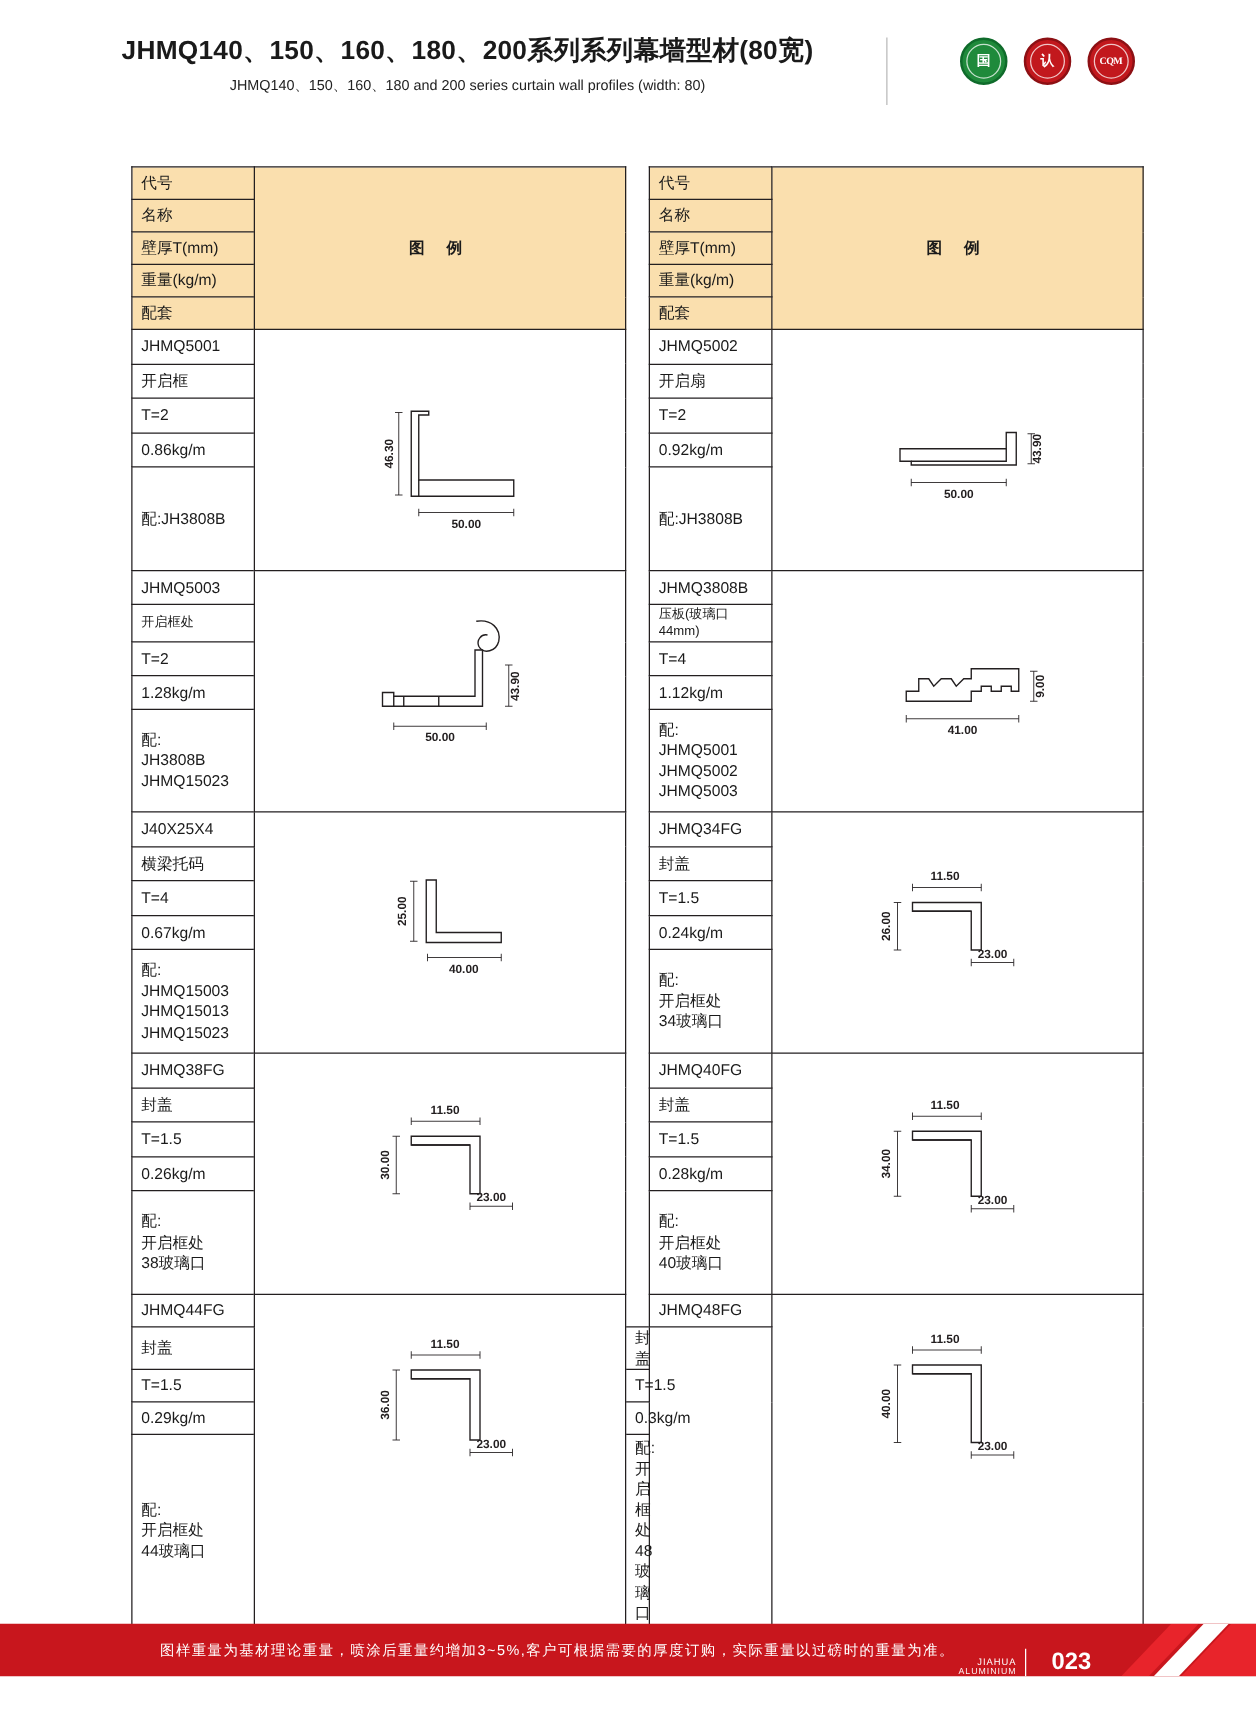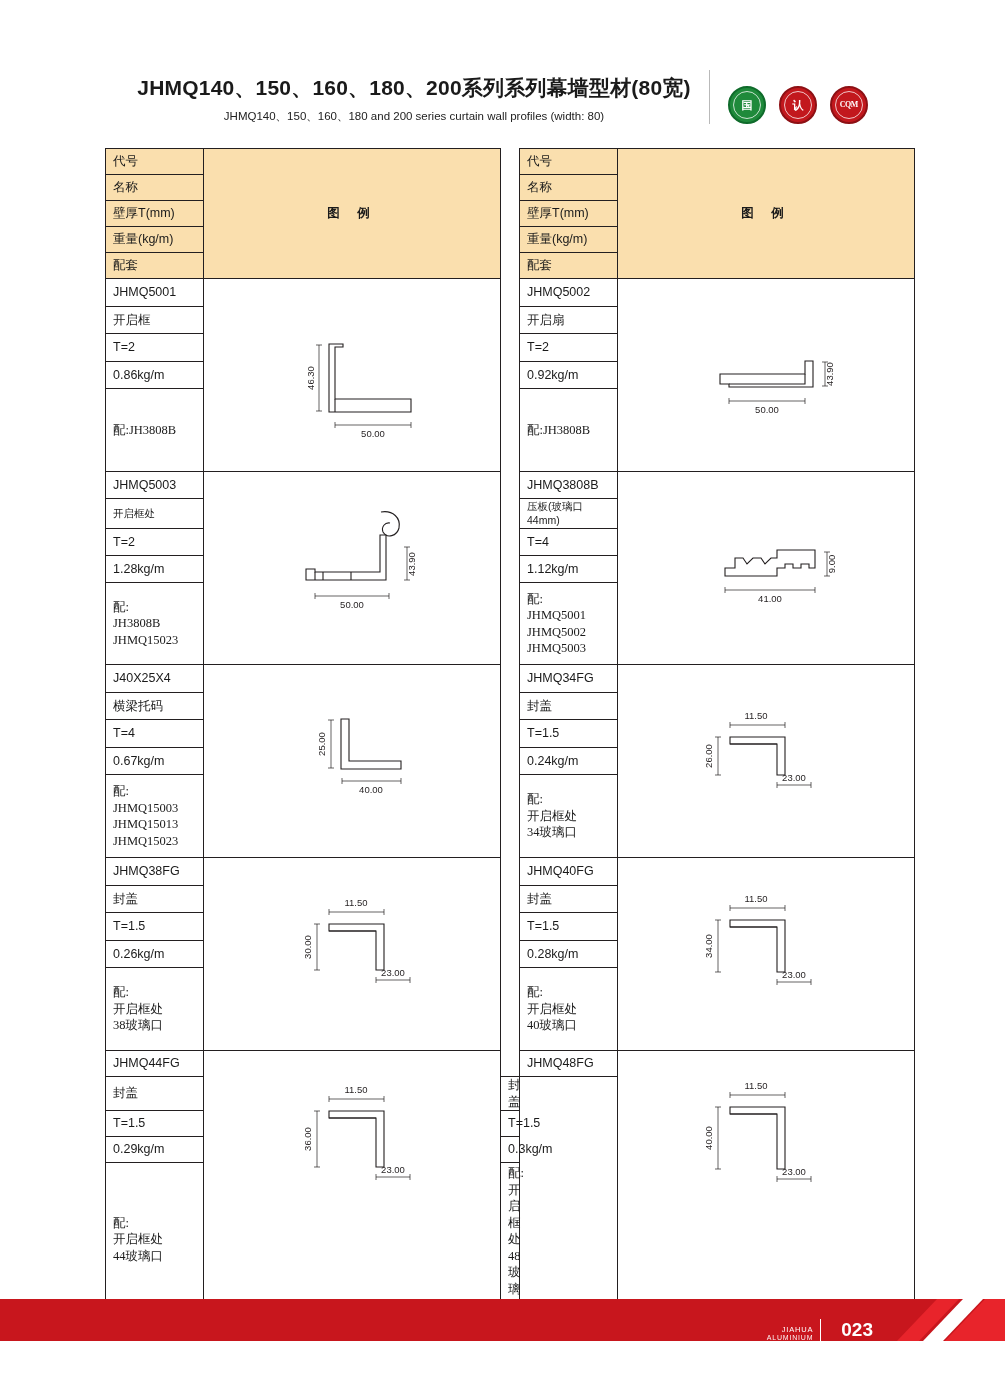--- a/index.html
+++ b/index.html
@@ -8,24 +8,25 @@
     width: 1005px;
     height: 1373px;
     background: #ffffff;
     font-family: "Liberation Sans", sans-serif;
     color: #1a1a1a;
     position: relative;
     overflow: hidden;
   }
   
   .header {
-    padding: 66px 0 0 0;
+    padding: 26px 0 0 0;
     display: flex;
-    align-items: flex-end;
+    align-items: flex-start;
     justify-content: center;
+    gap: 40px;
   }
   .header-titles {
     text-align: center;
   }
   .title-cn {
     font-size: 21px;
     font-weight: bold;
     letter-spacing: 0.2px;
     white-space: nowrap;
   }
@@ -64,21 +65,21 @@
   .logo .glyph {
     position: relative; z-index: 2;
     font-size: 11px; line-height: 1;
     font-family: "Liberation Serif", serif;
     letter-spacing: -0.5px;
   }
   
   .sheet {
     position: absolute;
     left: 105px;
-    top: 148px;
+    top: 133px;
     width: 810px;
   }
   table.grid {
     border-collapse: collapse;
     width: 100%;
     table-layout: fixed;
   }
   table.grid td {
     border: 1px solid #231f20;
     font-size: 12.5px;
@@ -96,29 +97,30 @@
     text-align: center;
     font-size: 13px;
     letter-spacing: 7px;
     font-weight: bold;
   }
   .labelcell {
     font-size: 12.5px;
     line-height: 1.32;
   }
   .labelcell.small { font-size: 10.5px; }
-  .labelcell.multi { padding-top: 2px; padding-bottom: 2px; font-family: Liberation Serif, serif; }
+  .labelcell.multi { padding-top: 2px; padding-bottom: 2px; }
   .figcell {
     padding: 0;
     position: relative;
   }
   .fig-wrap {
     position: relative;
     width: 100%;
     height: 100%;
+    font-weight: bold;
   }
   svg { display: block; }
   .dim {
     font-size: 9.5px;
     fill: #231f20;
     font-family: "Liberation Sans", sans-serif;
   }
   .prof { fill: none; stroke: #231f20; stroke-width: 1.1; }
   .profFill { fill: #ffffff; stroke: #231f20; stroke-width: 1.1; }
   .dimline { stroke: #231f20; stroke-width: .7; fill: none; }
@@ -496,20 +498,21 @@
 44玻璃口</td>
     <td class="labelcell multi" style="height:78px; white-space:pre-line">配:
 开启框处
 48玻璃口</td>
   </tr>
 </tbody>
     </table>
 </div>
 
 <div class="footer">
+  <div class="footer-text">图样重量为基材理论重量，喷涂后重量约增加3~5%,客户可根据需要的厚度订购，实际重量以过磅时的重量为准。</div>
   <div class="footer-right">
     <div class="brandblock">
       <div class="b1">JIAHUA</div>
       <div class="b2">ALUMINIUM</div>
     </div>
     <div class="pagenum">023</div>
     <div class="swoosh">
       <svg width="108" height="42" viewBox="0 0 108 42">
         <path d="M8 42 L44 0 L68 0 L32 42 Z" fill="#ffffff" opacity="0.0"></path>
         <path d="M0 42 L40 0 L62 0 L22 42 Z" fill="#e8242b"></path>

